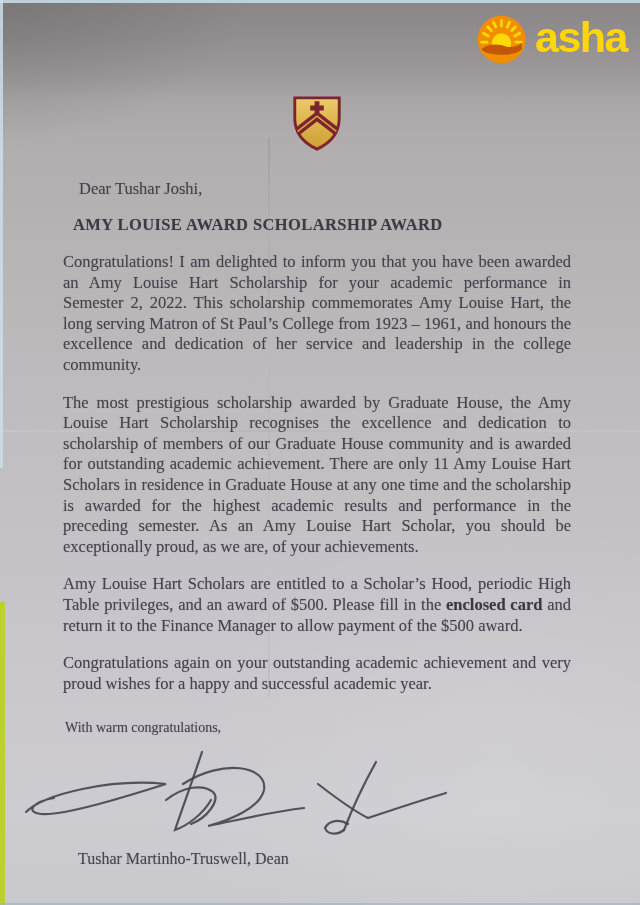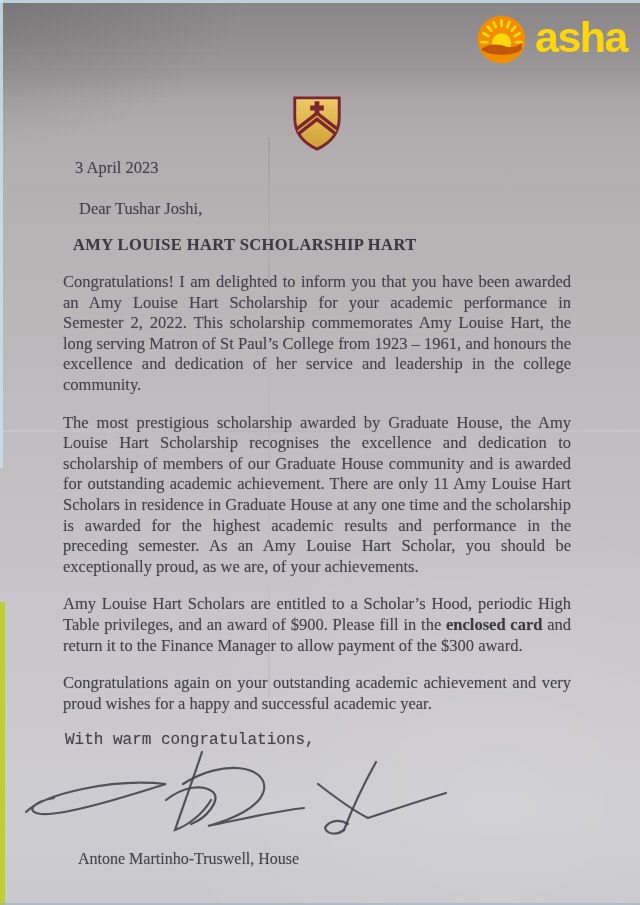--- a/index.html
+++ b/index.html
@@ -44,21 +44,21 @@
   .letter-body{position:absolute;left:0;top:0;width:640px;
     padding:158px 69px 0 63px;box-sizing:border-box;
     color:#44434b;text-shadow:0 0 1px rgba(68,67,75,0.35);}
   .date-line{font-size:16.5px;margin:0 0 0 12px;}
   .salutation{font-size:16.5px;margin:21px 0 0 16px;}
   .heading{font-size:16.5px;font-weight:bold;letter-spacing:.4px;
     margin:16px 0 0 10px;color:#3c3b43;}
   .para{font-size:16.5px;line-height:20.6px;margin:17px 0 0 0;
     text-align:justify;text-justify:inter-word;}
   .para b{color:#3a3941;margin-top:18px;}
-  .closing{font-size:16px;margin:17px 0 0 2px;font-family:Liberation Mono, monospace;}
+  .closing{font-size:14px;margin:26px 0 0 2px;}
   .sig-name{position:absolute;left:78px;top:850px;font-size:16px;color:#46454d;
     text-shadow:0 0 1px rgba(68,67,75,0.35);}
 
   
   .signature{position:absolute;left:16px;top:748px;width:438px;height:108px;}
   .signature path{stroke:#41414b;stroke-width:2.2;fill:none;
     stroke-linecap:round;opacity:.88;}
 </style>
 </head>
 <body>
@@ -109,34 +109,33 @@
       <path d="M7 5 H53 V26 C53 42 43 52 30 58 C17 52 7 42 7 26 Z" fill="url(#gold)" stroke="#7A2530" stroke-width="3"></path>
       <path d="M27.5 8.5 h5 v4.5 h4.5 v5 h-4.5 v4.5 h-5 v-4.5 H23 v-5 h4.5 z" fill="#7A2530"></path>
       <g clip-path="url(#shieldclip)">
         <path d="M7 42 L30 24 L53 42" stroke="#7A2530" stroke-width="8.5" fill="none"></path>
         <path d="M7 42 L30 24 L53 42" stroke="#D9A93C" stroke-width="1.6" fill="none"></path>
       </g>
     </svg>
   </div>
 
   <div class="letter-body">
-    <div class="date-line">3 April 2023</div>
     <div class="salutation">Dear Tushar Joshi,</div>
-    <div class="heading">AMY LOUISE HART SCHOLARSHIP HART</div>
+    <div class="heading">AMY LOUISE AWARD SCHOLARSHIP AWARD</div>
     <p class="para">Congratulations! I am delighted to inform you that you have been awarded an Amy Louise Hart Scholarship for your academic performance in Semester 2, 2022. This scholarship commemorates Amy Louise Hart, the long serving Matron of St Paul’s College from 1923 – 1961, and honours the excellence and dedication of her service and leadership in the college community.</p>
     <p class="para">The most prestigious scholarship awarded by Graduate House, the Amy Louise Hart Scholarship recognises the excellence and dedication to scholarship of members of our Graduate House community and is awarded for outstanding academic achievement. There are only 11 Amy Louise Hart Scholars in residence in Graduate House at any one time and the scholarship is awarded for the highest academic results and performance in the preceding semester. As an Amy Louise Hart Scholar, you should be exceptionally proud, as we are, of your achievements.</p>
-    <p class="para"><span>Amy Louise Hart Scholars are entitled to a Scholar’s Hood, periodic High Table privileges, and an award of $900. Please fill in the </span><b>enclosed card</b><span> and return it to the Finance Manager to allow payment of the $300 award.</span></p>
+    <p class="para"><span>Amy Louise Hart Scholars are entitled to a Scholar’s Hood, periodic High Table privileges, and an award of $500. Please fill in the </span><b>enclosed card</b><span> and return it to the Finance Manager to allow payment of the $500 award.</span></p>
     <p class="para">Congratulations again on your outstanding academic achievement and very proud wishes for a happy and successful academic year.</p>
     <div class="closing">With warm congratulations,</div>
   </div>
 
   <svg class="signature" viewBox="0 0 438 108">
     <path d="M10 64 C28 46 96 30 150 36 C112 48 48 68 25 66 C9 64 16 54 38 50"></path>
     <path d="M186 4 C176 34 165 64 159 82 C171 78 187 66 195 52"></path>
     <path d="M150 52 C168 38 187 36 197 44 C205 52 191 70 175 76"></path>
     <path d="M167 36 C207 10 252 18 248 42 C244 60 214 72 192 78 C222 72 254 64 288 60"></path>
     <path d="M328 82 C338 56 350 32 360 14"></path>
     <path d="M302 36 C320 50 336 62 352 70 C376 62 406 52 430 45"></path>
     <path d="M328 82 C320 88 311 86 309 80 C313 72 324 71 332 76"></path>
   </svg>
 
-  <div class="sig-name">Antone Martinho-Truswell, House</div>
+  <div class="sig-name">Tushar Martinho-Truswell, Dean</div>
 </div>
 
 </body></html>

